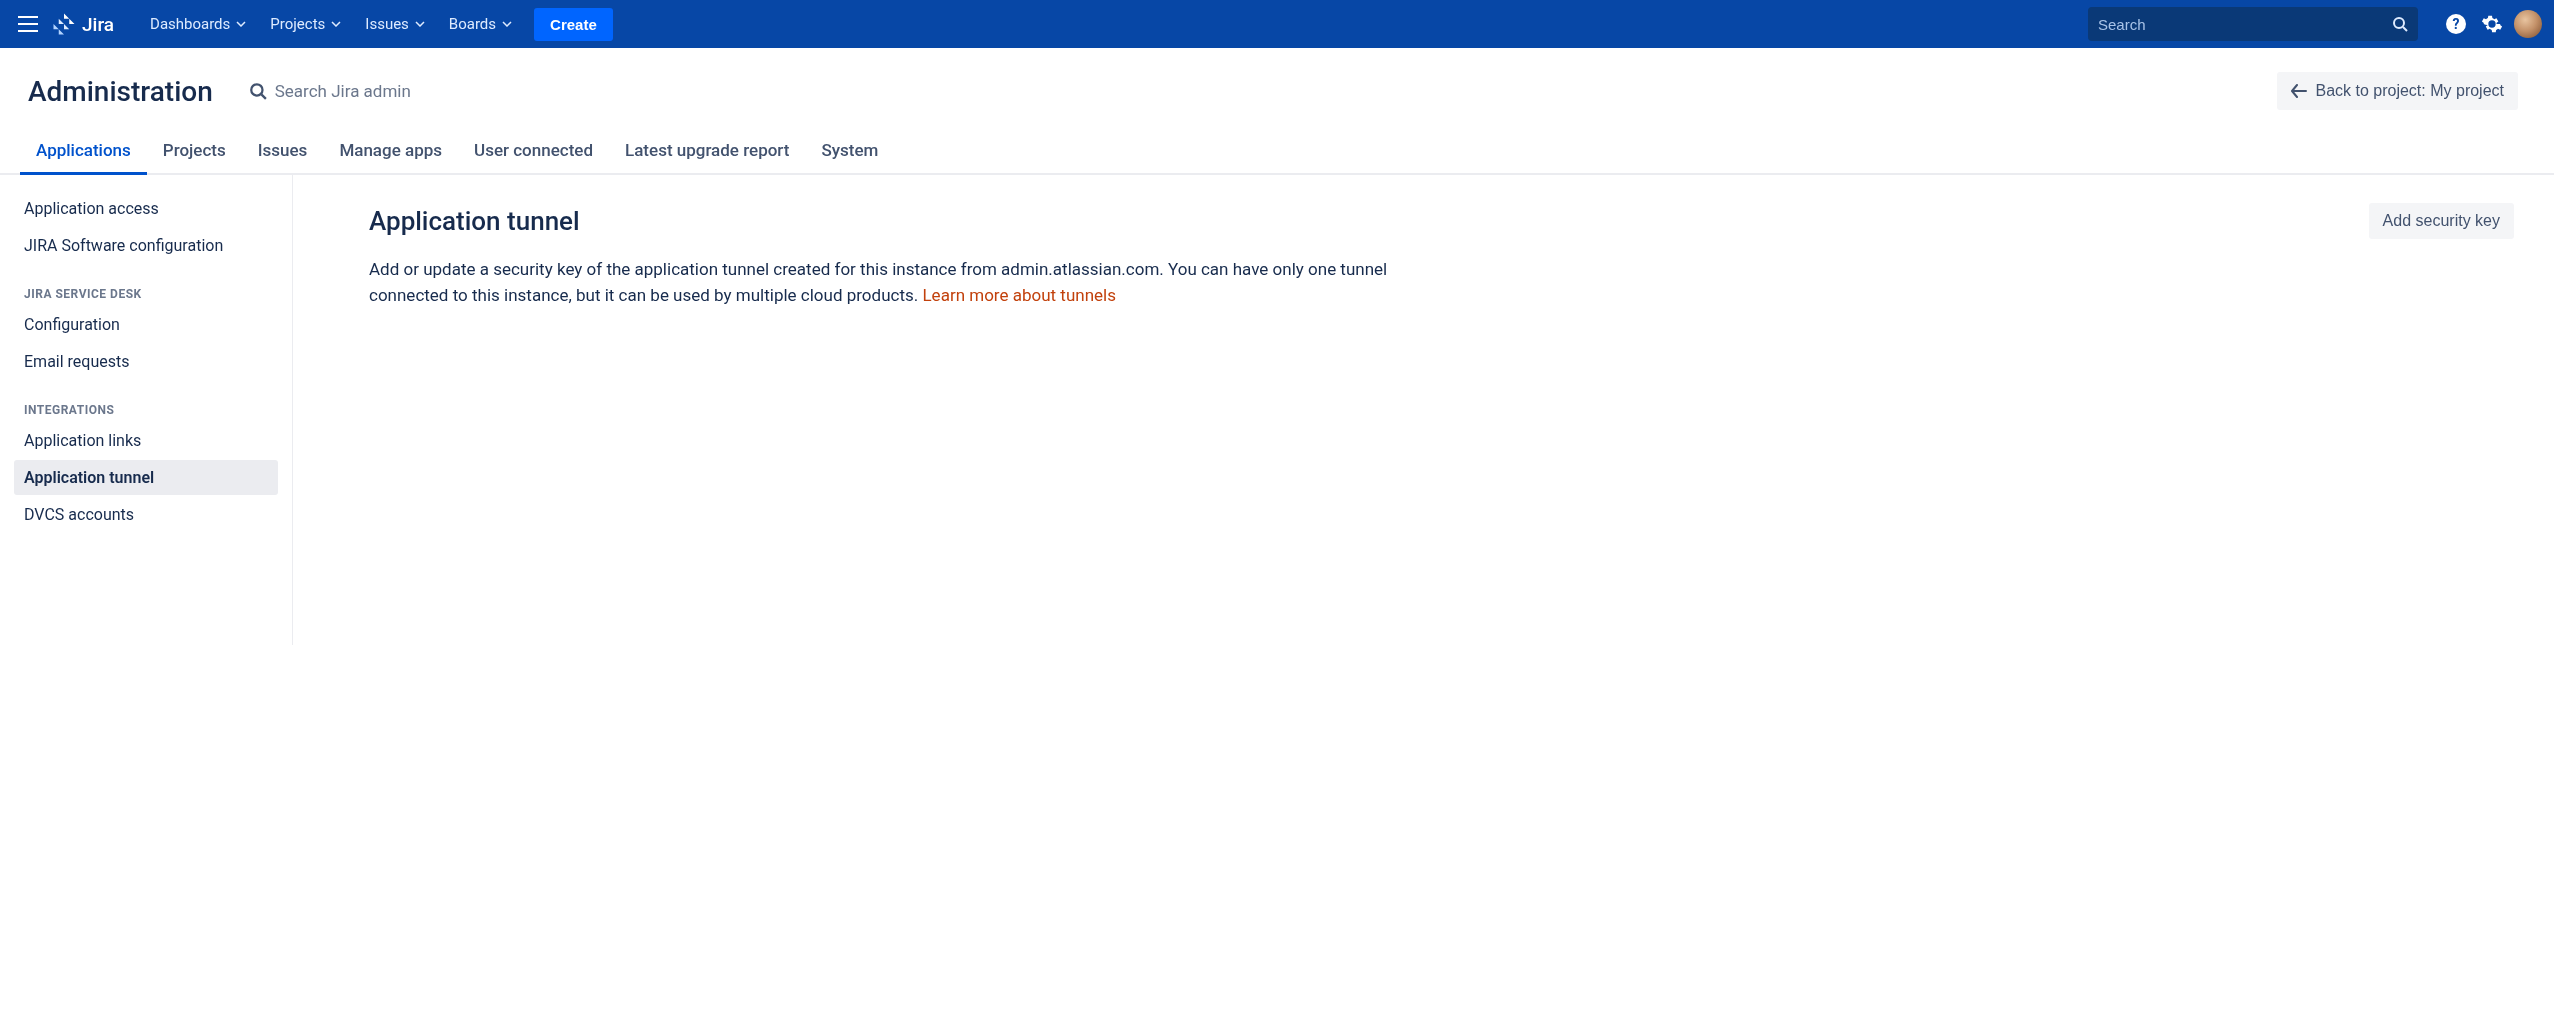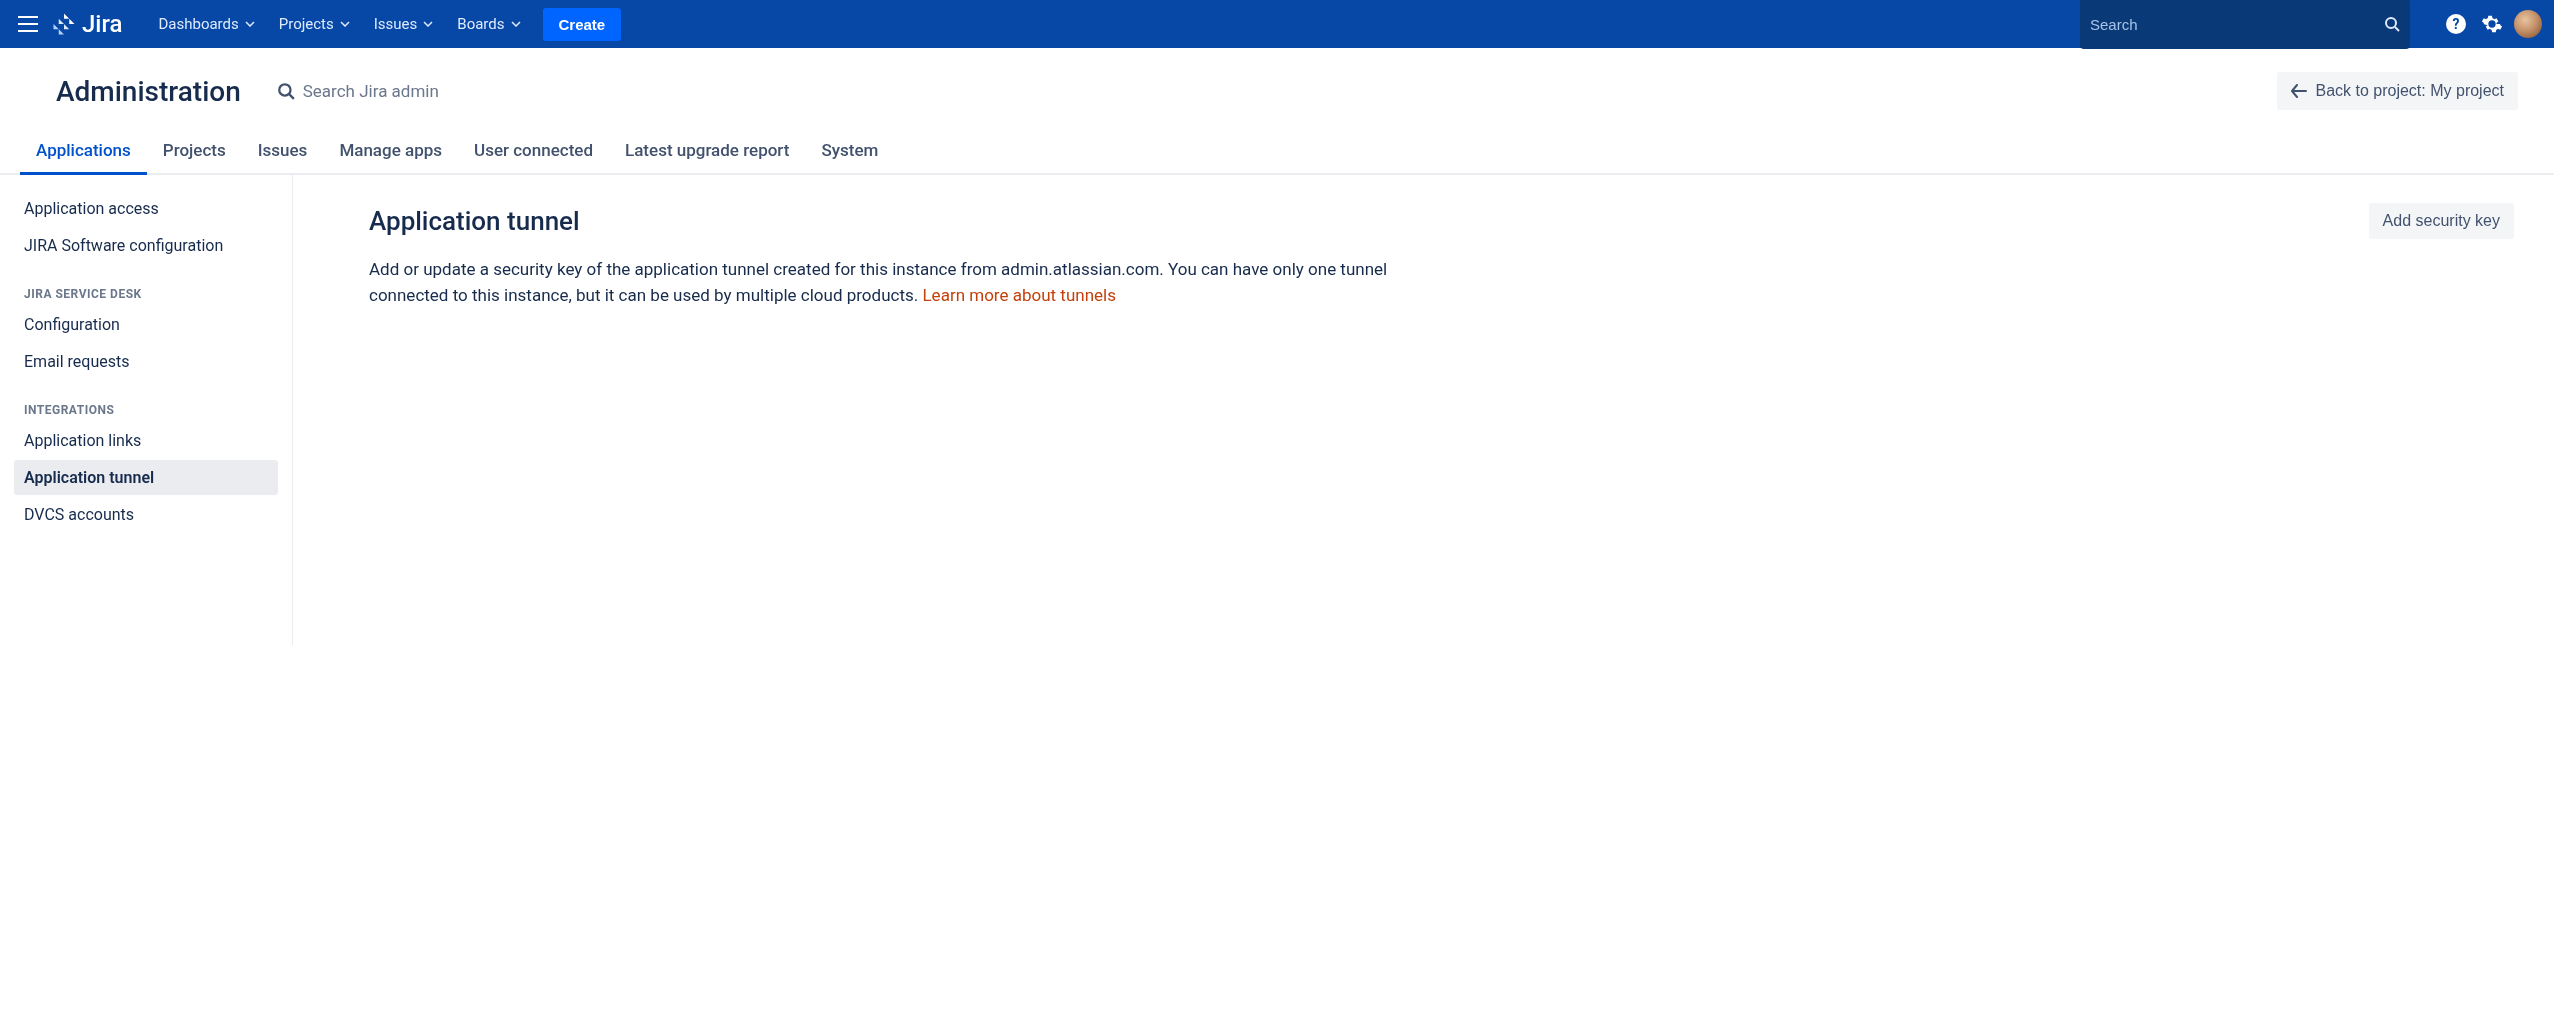--- a/index.html
+++ b/index.html
@@ -21,21 +21,21 @@
   }
   .hamburger {
     width: 32px; height: 32px;
     display: flex; align-items: center; justify-content: center;
     cursor: pointer;
     margin-right: 8px;
   }
   .logo {
     display: flex; align-items: center;
     font-weight: 500;
-    font-size: 24px;
+    font-size: 19px;
     margin-right: 24px;
     cursor: pointer;
   }
   .logo svg { margin-right: 6px; }
   .nav-links { display: flex; align-items: center; }
   .nav-link {
     display: flex; align-items: center;
     padding: 0 12px;
     height: 48px;
     cursor: pointer;
@@ -50,26 +50,26 @@
     padding: 8px 16px;
     border-radius: 3px;
     font-weight: 600;
     font-size: 15px;
     cursor: pointer;
   }
   .topbar-spacer { flex: 1; }
   .search-box {
     background: #0A3977;
     border-radius: 4px;
-    height: 50px;
+    height: 34px;
     width: 330px;
     display: flex;
     align-items: center;
     padding: 0 10px;
-    margin-right: 28px;
+    margin-right: 20px;
   }
   .search-box input {
     background: transparent;
     border: none;
     outline: none;
     color: #B3D4FF;
     font-size: 15px;
     flex: 1;
   }
   .search-box input::placeholder { color: #A8C3E8; }
@@ -83,21 +83,21 @@
     width: 28px; height: 28px; border-radius: 50%;
     background: radial-gradient(circle at 40% 35%, #e8c4a0 0%, #c4926a 45%, #7a4a2a 100%);
     cursor: pointer;
     margin-left: 4px;
   }
 
   
   .admin-header {
     display: flex;
     align-items: center;
-    padding: 24px 36px 20px 56px;
+    padding: 24px 36px 20px 28px;
   }
   .admin-title {
     font-size: 28px;
     font-weight: 500;
     color: #172B4D;
     margin-right: 36px;
   }
   .admin-search {
     display: flex; align-items: center;
     color: #6B778C;

